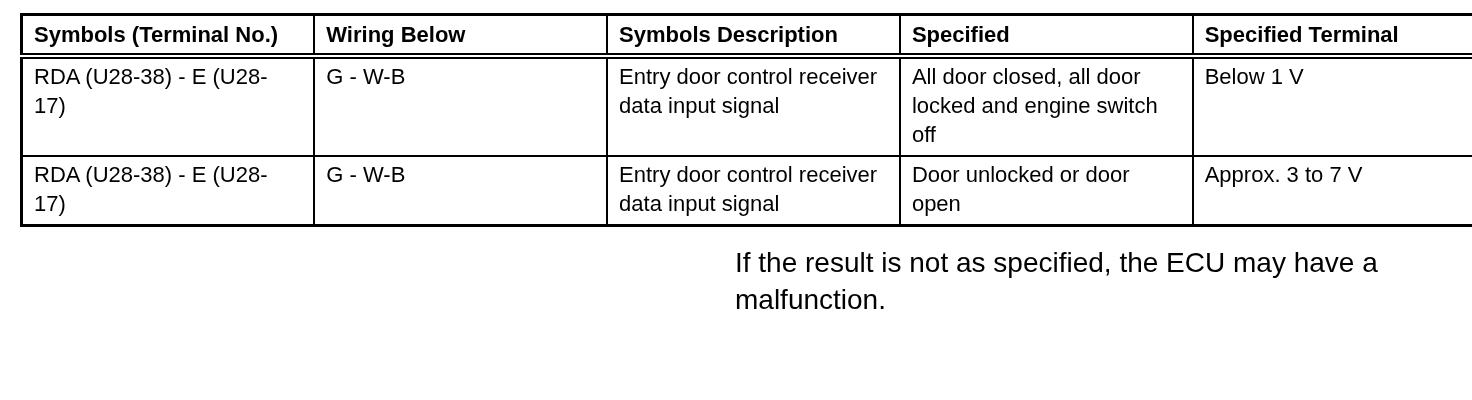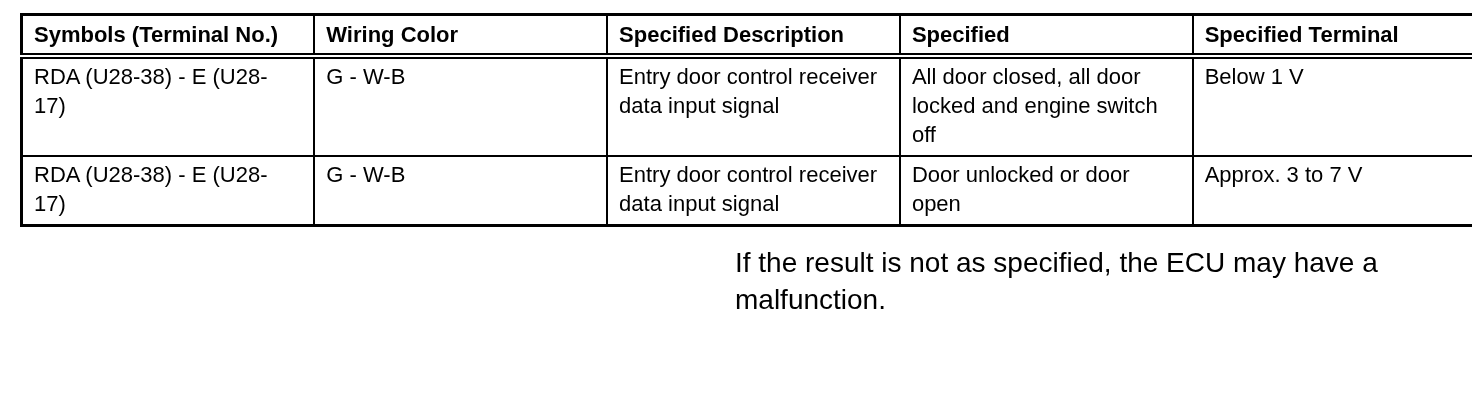--- a/index.html
+++ b/index.html
@@ -60,22 +60,22 @@
     <colgroup>
       <col>
         <col>
         <col>
         <col>
         <col>
     </colgroup>
     <thead>
       <tr>
         <th>Symbols (Terminal No.)</th>
-        <th>Wiring Color</th>
-        <th>Specified Description</th>
+        <th>Wiring Below</th>
+        <th>Symbols Description</th>
         <th>Specified</th>
         <th>Specified Terminal</th>
       </tr>
     </thead>
     <tbody>
       <tr>
         <td>RDA (U28-38) - E (U28-
 17)</td>
         <td>G - W-B</td>
         <td>Entry door control receiver

